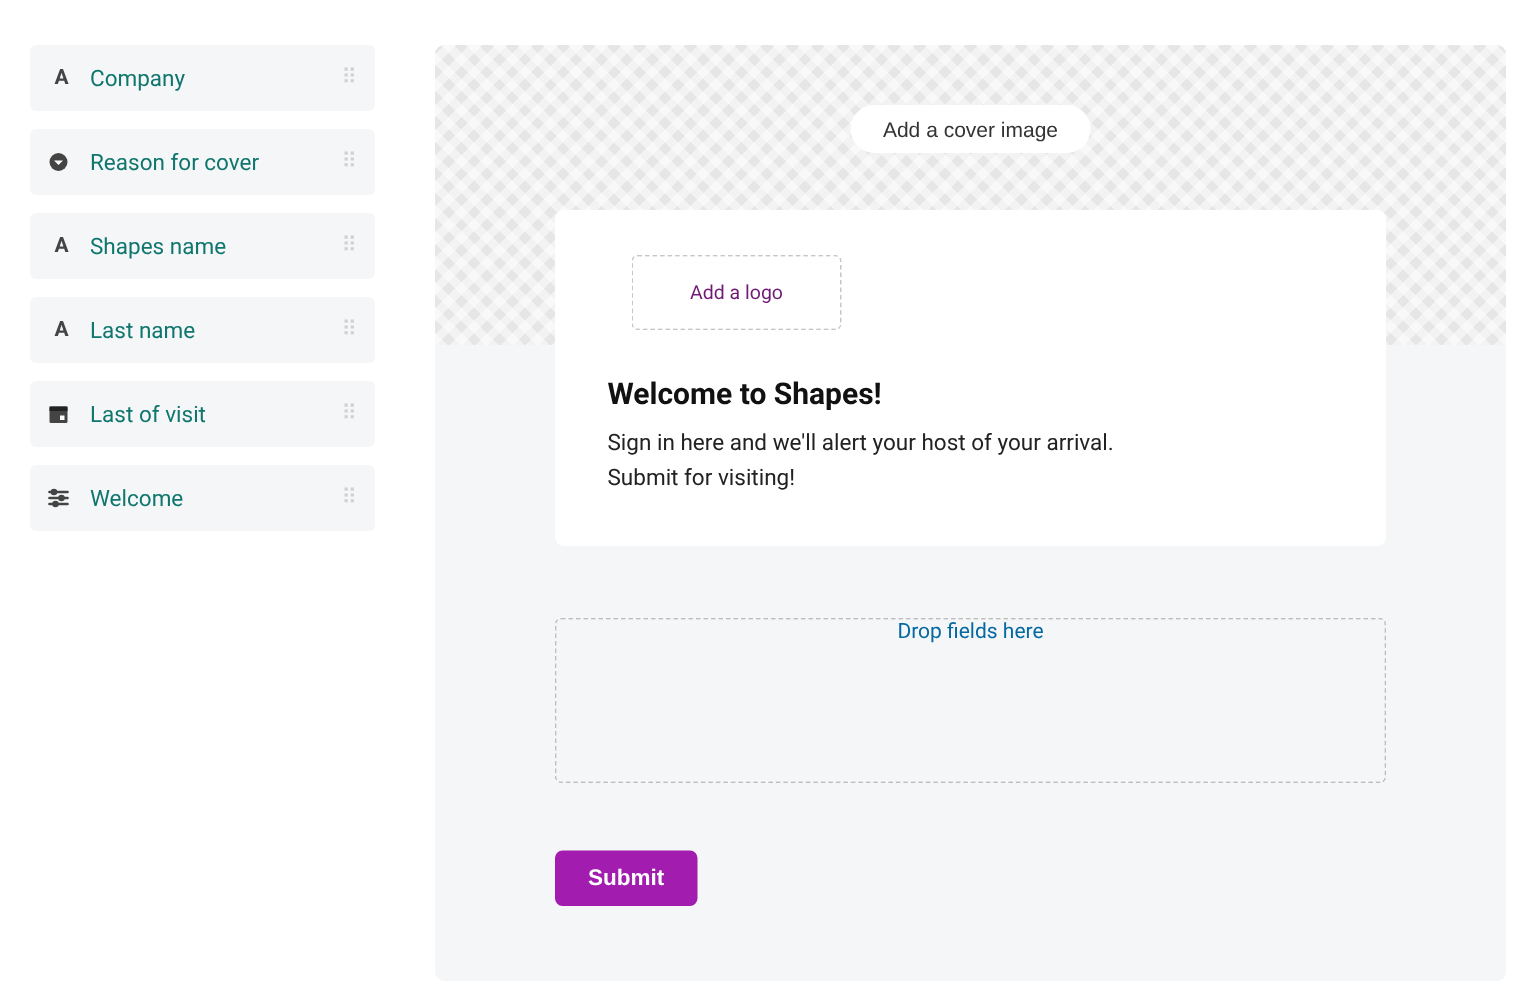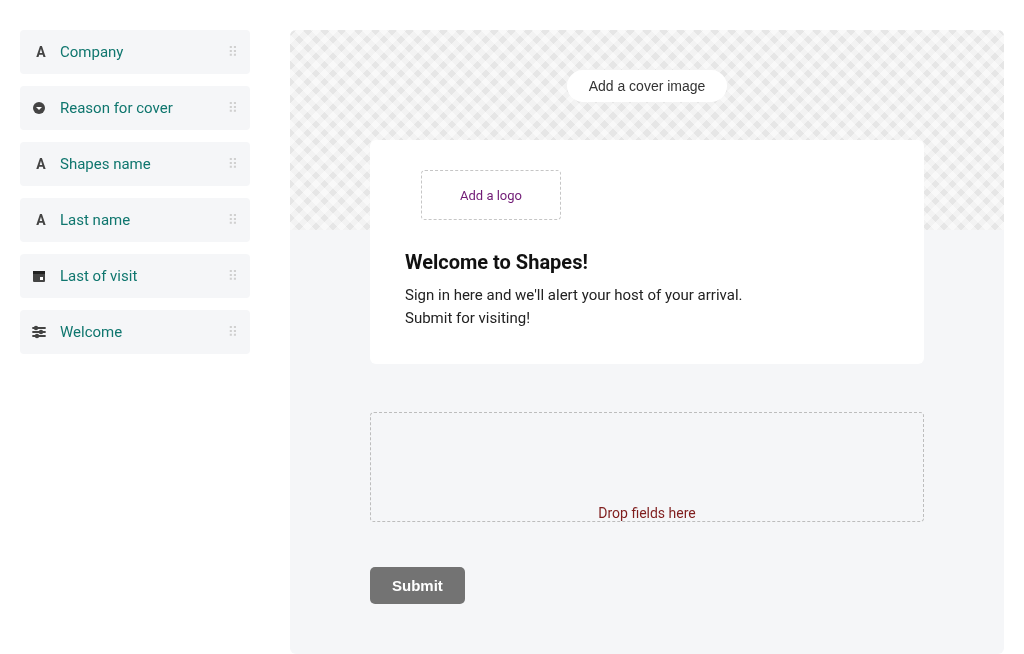--- a/index.html
+++ b/index.html
@@ -106,30 +106,30 @@
     font-size: 15px;
     color: #222;
     line-height: 1.5;
   }
   .drop-zone {
     margin: 48px 80px 0 80px;
     border: 1.5px dashed #bdbdbd;
     border-radius: 4px;
     height: 110px;
     display: flex;
-    align-items: flex-end;
+    align-items: flex-start;
     justify-content: center;
-    color: #7f1d1d;
+    color: #0369a1;
     font-size: 14px;
   }
   .submit-wrap {
     margin: 45px 80px 0 80px;
   }
   .submit-btn {
-    background: #737373;
+    background: #a21caf;
     color: #fff;
     border: none;
     border-radius: 5px;
     padding: 10px 22px;
     font-size: 15px;
     font-weight: 600;
     cursor: pointer;
   }
   svg { display: block; }
 </style>

